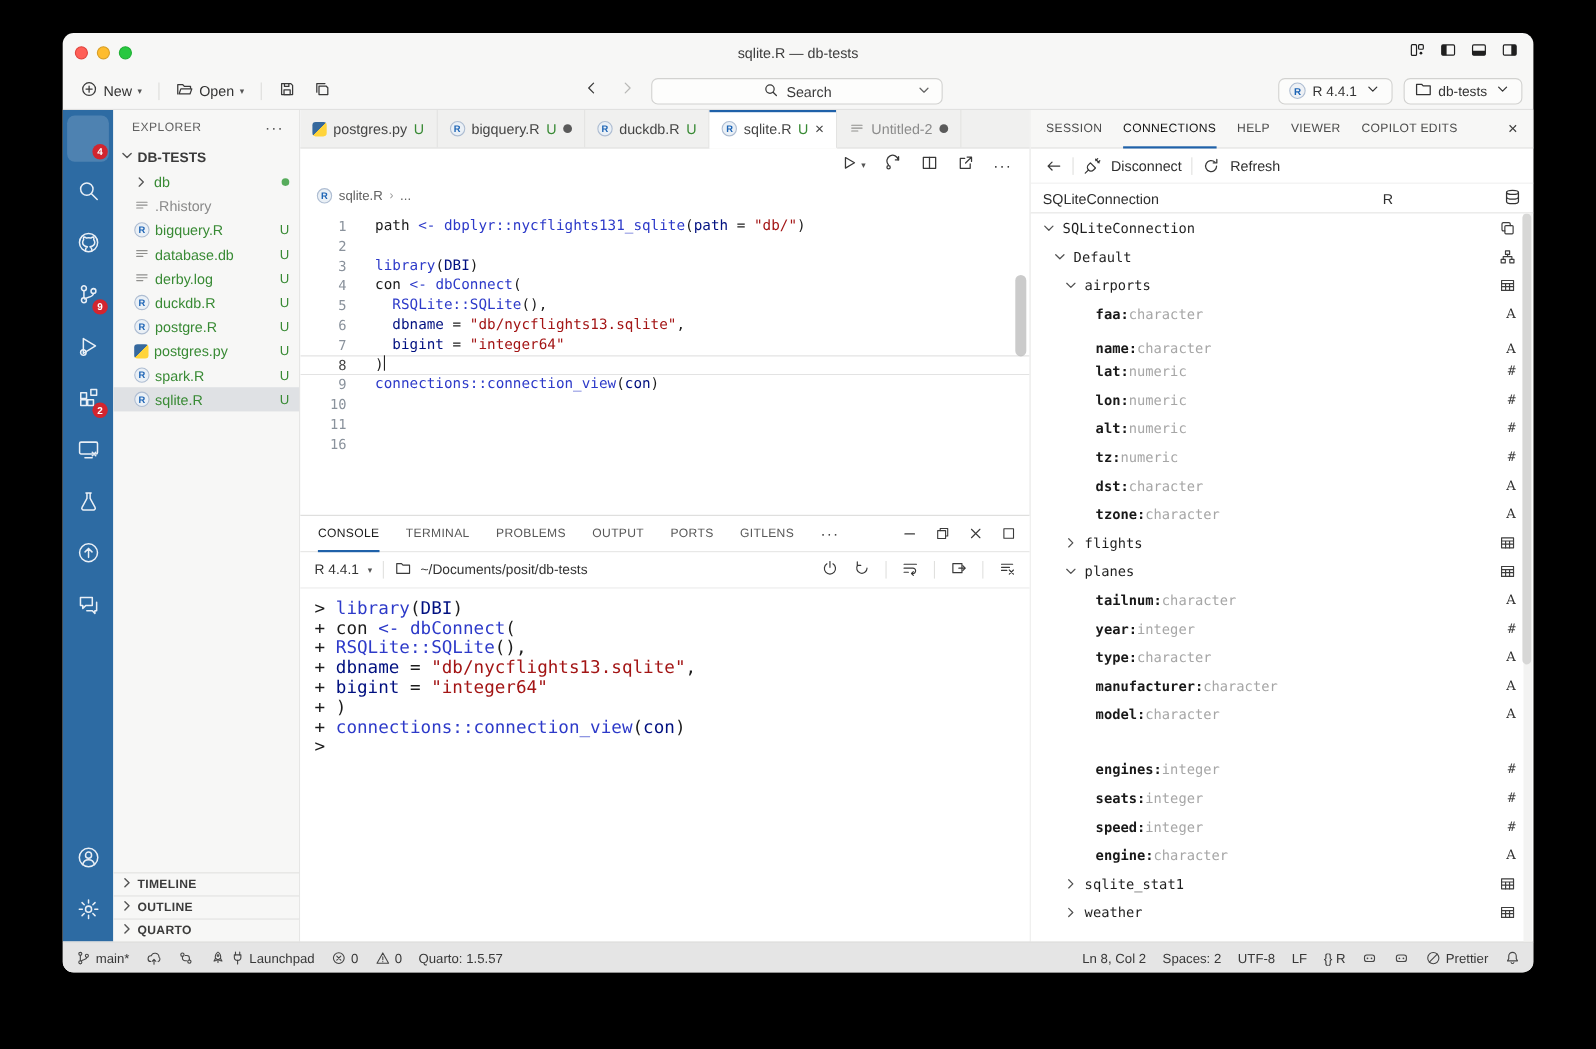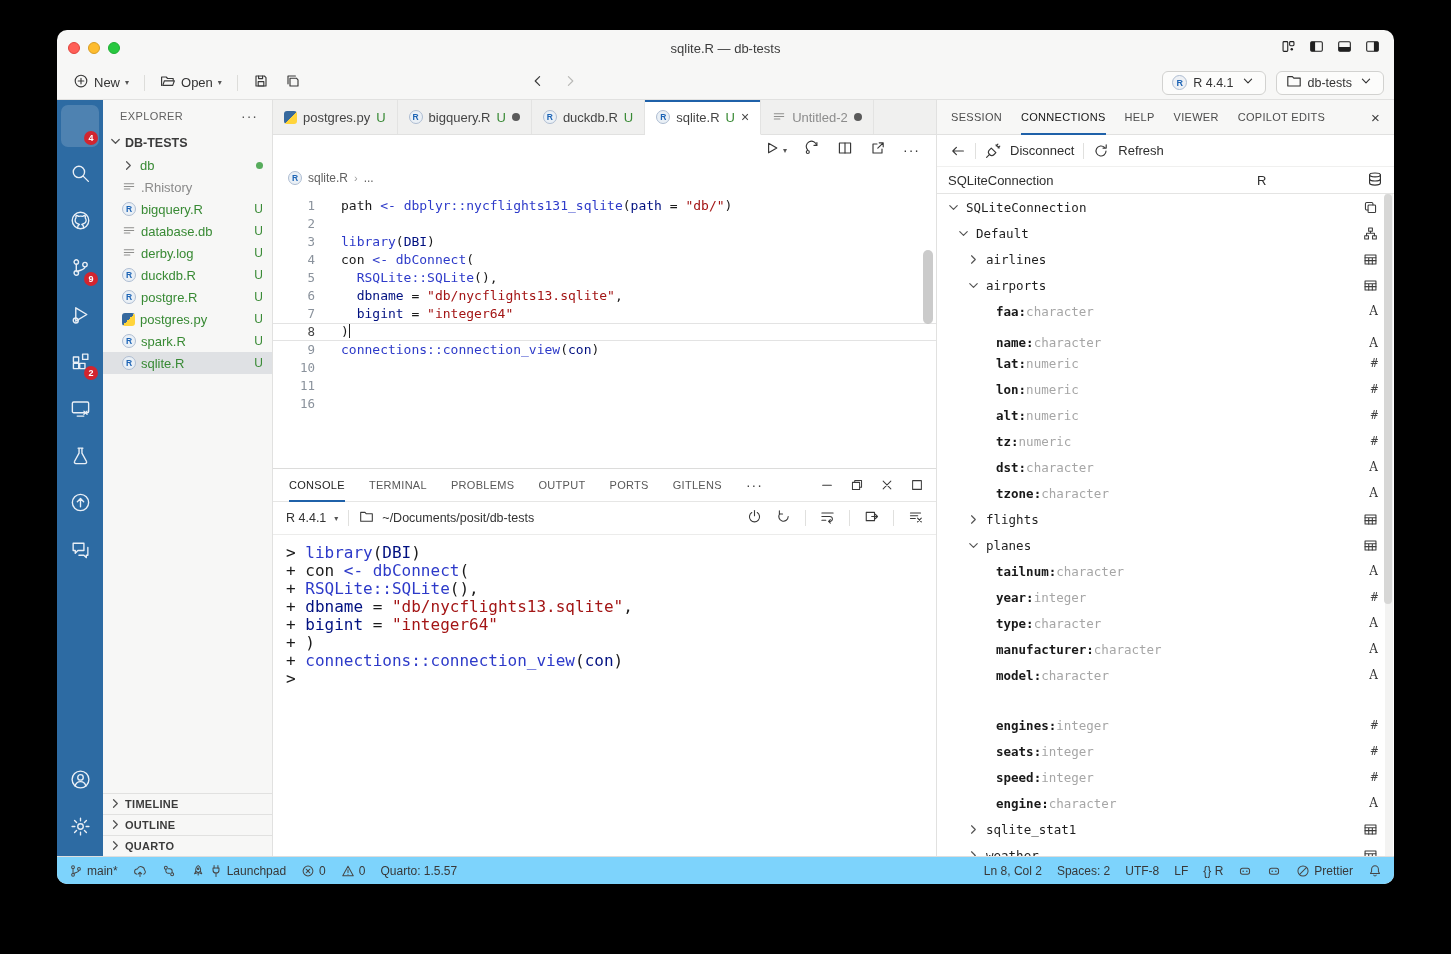--- a/index.html
+++ b/index.html
@@ -138,21 +138,21 @@
   .trow .ftype { color:#a6a6a6; }
   .trow .fsep { color:#191919; font-weight:bold; }
   .ricon { position:absolute; right:16px; color:#3d3d3d; display:flex; }
   .ricon svg { width:15px; height:15px; }
   .ricon.letter { font-family:"DejaVu Serif", serif; font-size:12px; color:#333; }
   .ricon.hashm { font-family:"DejaVu Sans Mono", monospace; font-size:12px; color:#444; }
   .rscroll { position:absolute; right:1px; top:0; bottom:0; width:8px; background:#f3f3f2; }
   .rthumb { position:absolute; right:1px; top:0; width:8px; height:62%; background:#d7d7d6; border-radius:4px; }
 
   
-  .statusbar { height:28px; flex:0 0 28px; background:#7dd3fc; border-top:1px solid #dededd; display:flex; align-items:center;
+  .statusbar { height:28px; flex:0 0 28px; background:#e5e5e5; border-top:1px solid #dededd; display:flex; align-items:center;
                padding:0 12px; gap:15px; font-size:12px; color:#383838; }
   .st-it { display:flex; align-items:center; gap:4px; white-space:nowrap; }
   .st-it .ic { display:flex; color:#464646; } .st-it .ic svg { width:14px; height:14px; }
   .st-right { margin-left:auto; display:flex; align-items:center; gap:15px; }
 </style>
 </head>
 <body>
 
 <div class="stage">
   <div class="window">
@@ -220,20 +220,30 @@
 
       <div class="navgroup">
         <span class="ic nav-back"><svg viewBox="0 0 16 16" width="16" height="16" fill="none" stroke="currentColor" stroke-width="1.15" stroke-linecap="round" stroke-linejoin="round">
               <path d="M9.6 3.6L5.2 8l4.4 4.4"></path>
             </svg></span>
         <span class="ic nav-fwd"><svg viewBox="0 0 16 16" width="16" height="16" fill="none" stroke="currentColor" stroke-width="1.15" stroke-linecap="round" stroke-linejoin="round">
               <path d="M6.4 3.6L10.8 8l-4.4 4.4"></path>
             </svg></span>
       </div>
 
+      <div class="searchbox">
+        <span class="ic"><svg viewBox="0 0 16 16" width="16" height="16" fill="none" stroke="currentColor" stroke-width="1.15" stroke-linecap="round" stroke-linejoin="round">
+              <circle cx="7" cy="7" r="3.8"></circle>
+              <path d="M9.8 9.8l3 3"></path>
+            </svg></span>
+        <span>Search</span>
+        <span class="ic chev"><svg viewBox="0 0 16 16" width="16" height="16" fill="none" stroke="currentColor" stroke-width="1.15" stroke-linecap="round" stroke-linejoin="round">
+              <path d="M4.4 6.2L8 9.8l3.6-3.6"></path>
+            </svg></span>
+      </div>
 
       <div class="pills">
         <div class="pill">
           <span class="rlogo">R</span>
           <span>R 4.4.1</span>
           <span class="ic chev"><svg viewBox="0 0 16 16" width="16" height="16" fill="none" stroke="currentColor" stroke-width="1.15" stroke-linecap="round" stroke-linejoin="round">
                 <path d="M4.4 6.2L8 9.8l3.6-3.6"></path>
               </svg></span>
         </div>
         <div class="pill">
@@ -705,34 +715,20 @@
                   <rect x="6" y="2.2" width="4" height="3.4"></rect>
                   <rect x="1.8" y="10.4" width="4" height="3.4"></rect>
                   <rect x="10.2" y="10.4" width="4" height="3.4"></rect>
                   <path d="M8 5.6v2.2M3.8 10.4V7.8h8.4v2.6"></path>
                 </svg>
               </span>
             </div>
             <div class="trow" style="padding-left: 30px;">
               <span class="chv">
                 <svg viewBox="0 0 16 16" width="16" height="16" fill="none" stroke="currentColor" stroke-width="1.15" stroke-linecap="round" stroke-linejoin="round">
-                  <path d="M5.6 3.4L10.2 8l-4.6 4.6"></path>
-                </svg>
-              </span>
-              <span>airlines</span>
-              <span class="ricon">
-                <svg viewBox="0 0 16 16" width="16" height="16" fill="none" stroke="currentColor" stroke-width="1.15" stroke-linecap="round" stroke-linejoin="round">
-                  <rect x="2.2" y="3.2" width="11.6" height="9.6"></rect>
-                  <path d="M2.2 6.2h11.6M2.2 9.2h11.6M6.1 6.2v6.6M9.95 6.2v6.6"></path>
-                </svg>
-              </span>
-            </div>
-            <div class="trow" style="padding-left: 30px;">
-              <span class="chv">
-                <svg viewBox="0 0 16 16" width="16" height="16" fill="none" stroke="currentColor" stroke-width="1.15" stroke-linecap="round" stroke-linejoin="round">
                   <path d="M3.4 5.6L8 10.2l4.6-4.6"></path>
                 </svg>
               </span>
               <span>airports</span>
               <span class="ricon">
                 <svg viewBox="0 0 16 16" width="16" height="16" fill="none" stroke="currentColor" stroke-width="1.15" stroke-linecap="round" stroke-linejoin="round">
                   <rect x="2.2" y="3.2" width="11.6" height="9.6"></rect>
                   <path d="M2.2 6.2h11.6M2.2 9.2h11.6M6.1 6.2v6.6M9.95 6.2v6.6"></path>
                 </svg>
               </span>

